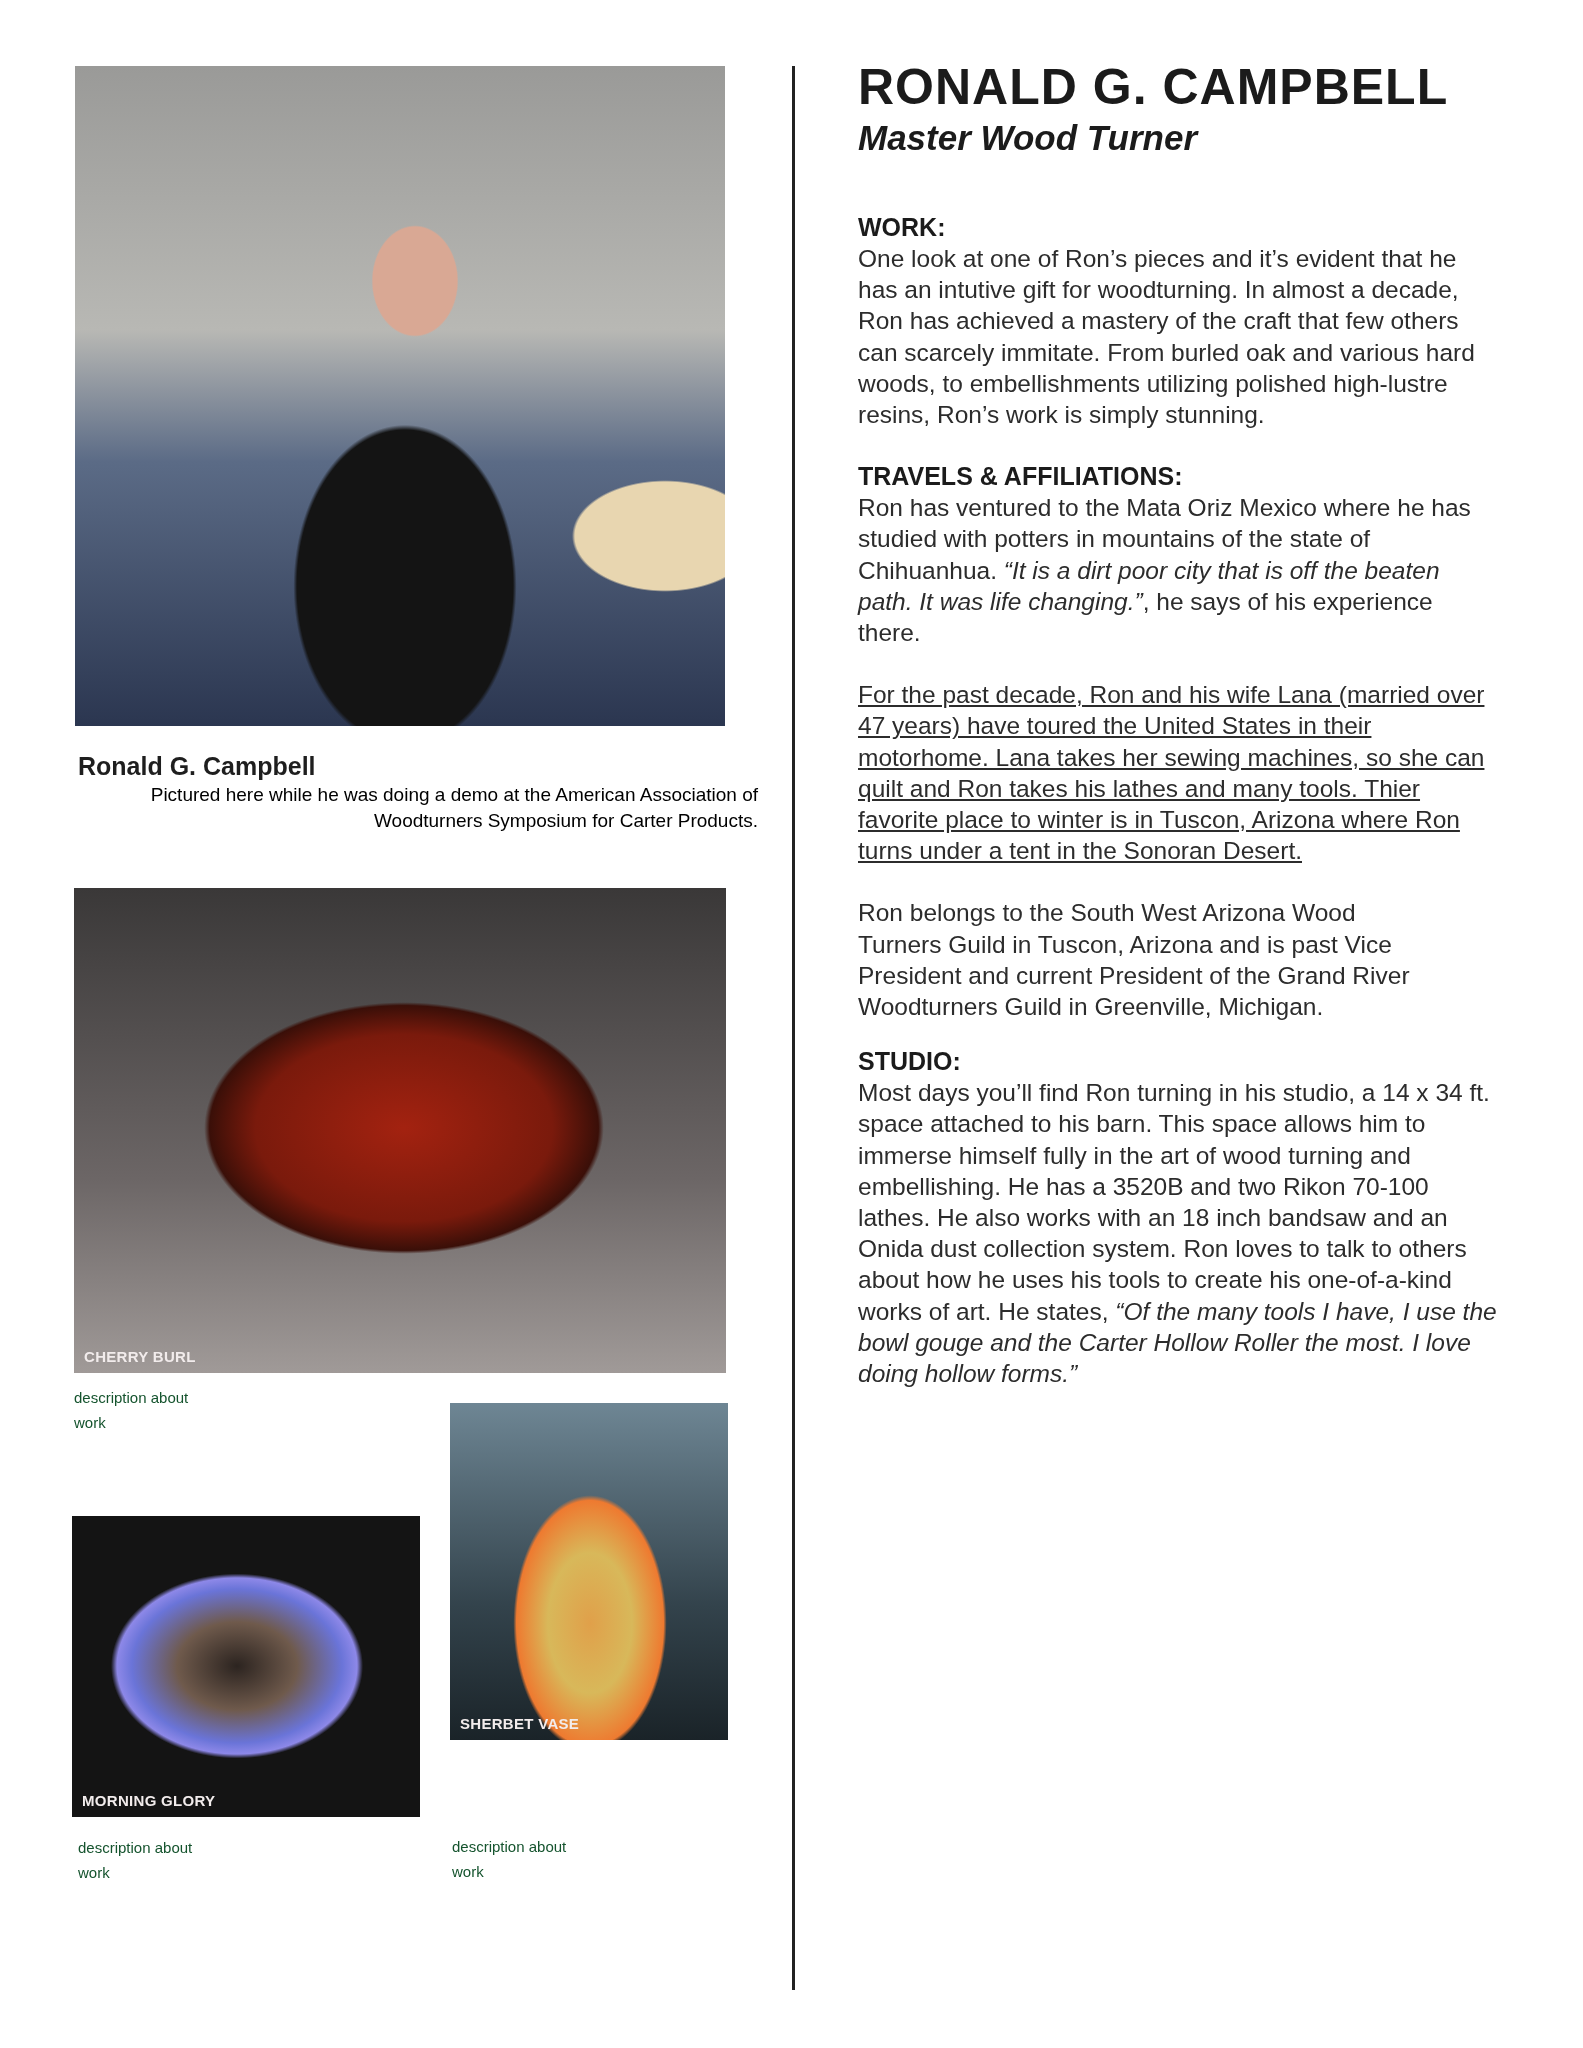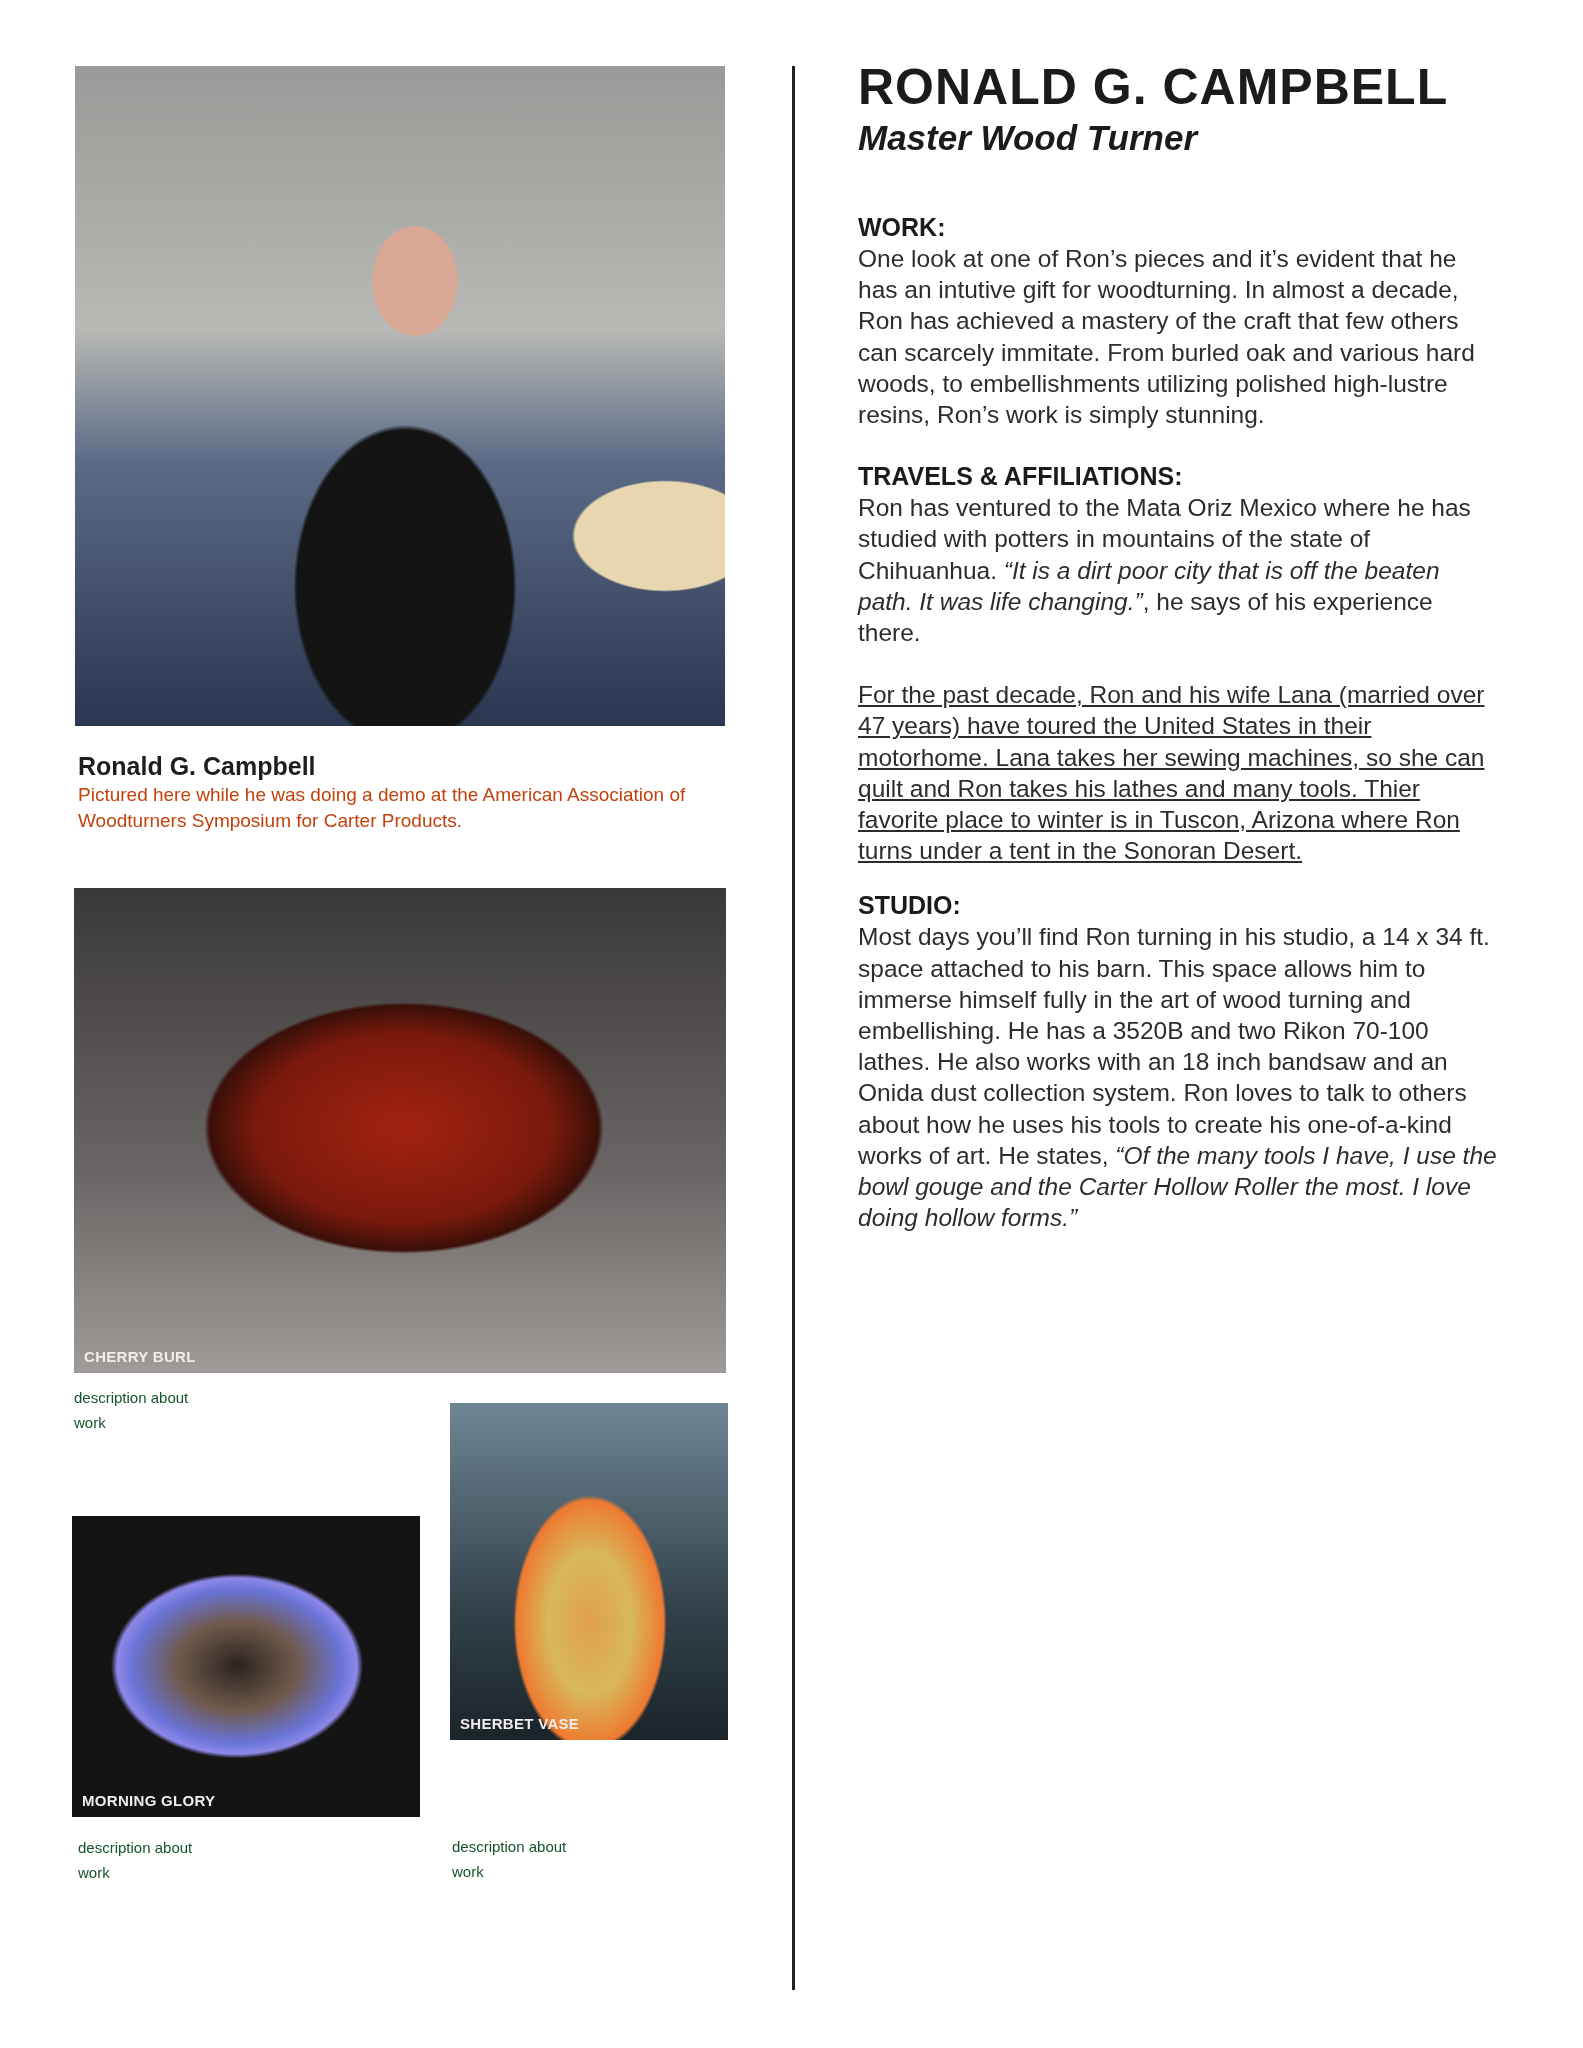--- a/index.html
+++ b/index.html
@@ -19,21 +19,21 @@
   .glory{left:72px;top:1516px;width:339px;height:301px;
     background:
       radial-gradient(ellipse 150px 110px at 165px 150px,#2c2420 0%,#6f5a4c 40%,#6a74d8 70%,#8d88e8 80%,transparent 84%),
       #141414; padding-left: 9px;}
   .sherbet{left:450px;top:1403px;width:278px;height:337px;
     background:
       radial-gradient(ellipse 105px 175px at 140px 220px,#e0a04a 0%,#d8b85a 40%,#ee7a30 70%,transparent 73%),
       linear-gradient(180deg,#6e8694 0%,#33434c 60%,#1a2328 100%);}
   .tag{position:absolute;left:10px;bottom:8px;color:#f2ecec;font-size:15px;font-weight:bold;letter-spacing:0.3px;margin-top:36px;}
   .caption-name{left:78px;top:752px;font-size:25px;font-weight:bold;color:#1e1e1e;}
-  .caption-text{left:78px;top:782px;width:680px;font-size:19px;line-height:26px;color:#c2410c;}
+  .caption-text{left:78px;top:782px;width:680px;font-size:19px;line-height:26px;color:#000000;text-align:right;}
   .desc{font-size:15px;line-height:25px;color:#14532d;}
   .divider{left:792px;top:66px;width:3px;height:1924px;background:#222;}
   .right{left:858px;top:58px;width:640px;}
   .title{font-size:50px;font-weight:bold;letter-spacing:1px;color:#1b1b1b;line-height:58px;}
   .subtitle{font-size:35px;font-style:italic;font-weight:bold;color:#1b1b1b;line-height:44px;}
   .section{margin-top:0;}
   .sec-head{font-size:25px;font-weight:bold;color:#1b1b1b;line-height:31px;}
   .sec-body{font-size:24.5px;line-height:31.2px;color:#2c2c2c;}
   .sec-body p{margin:0;}
   .sec-body i{font-style:italic;}
@@ -71,20 +71,21 @@
     <div class="sec-body">
         <p>One look at one of Ron’s pieces and it’s evident that he has an intutive gift for woodturning.  In almost a decade, Ron has achieved a mastery of the craft that few others can scarcely immitate. From burled oak and various hard woods, to embellishments utilizing polished high-lustre resins, Ron’s work is simply stunning.</p>
       </div>
   </div>
 
   <div class="section" style="margin-top:31px;">
     <div class="sec-head">TRAVELS &amp; AFFILIATIONS:</div>
     <div class="sec-body">
       <p><span>Ron has ventured to the Mata Oriz Mexico where he has studied with potters in mountains of the state of Chihuanhua. </span><i>“It is a dirt poor city that is off the beaten path. It was life changing.”</i><span>, he says of his experience there.</span></p>
       <p style="margin-top:31px;text-decoration:underline;">For the past decade, Ron and his wife Lana (married over 47 years) have toured the United States in their motorhome. Lana takes her sewing machines, so she can quilt and Ron takes his lathes and many tools. Thier favorite place to winter is in Tuscon, Arizona where Ron turns under a tent in the Sonoran Desert.</p>
+      <p style="margin-top:31px;padding-right:60px;">Ron belongs to the South West Arizona Wood Turners Guild in Tuscon, Arizona and is past Vice President and current President of the Grand River Woodturners Guild in Greenville, Michigan.</p>
     </div>
   </div>
 
   <div class="section" style="margin-top:24px;">
     <div class="sec-head">STUDIO:</div>
     <div class="sec-body">
       <p><span>Most days you’ll find Ron turning in his studio, a 14 x 34 ft. space attached to his barn. This space allows him to immerse himself fully in the art of wood turning and embellishing. He has a 3520B and two Rikon 70-100 lathes. He also works with an 18 inch bandsaw and an Onida dust collection system. Ron loves to talk to others about how he uses his tools to create his one-of-a-kind works of art. He states, </span><i>“Of the many tools I have, I use the bowl gouge and the Carter Hollow Roller the most. I love doing hollow forms.”</i></p>
     </div>
   </div>
 </div>

